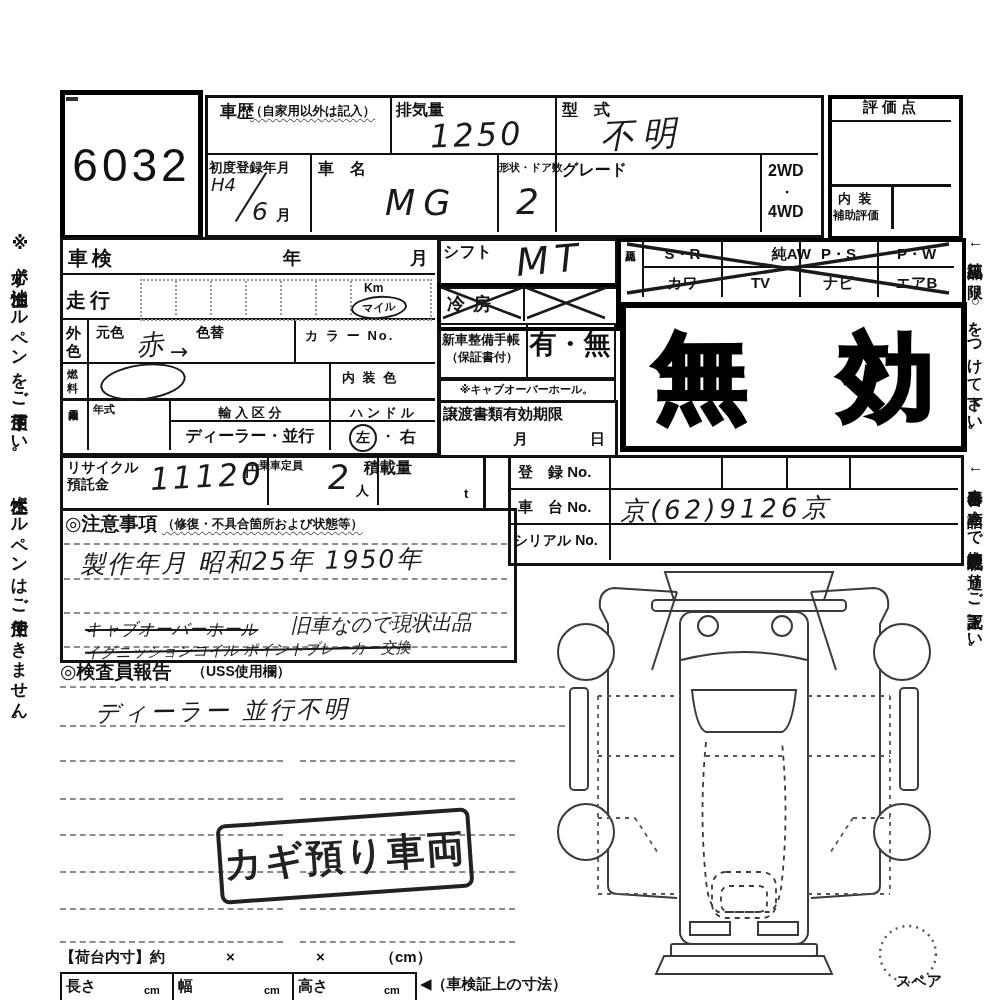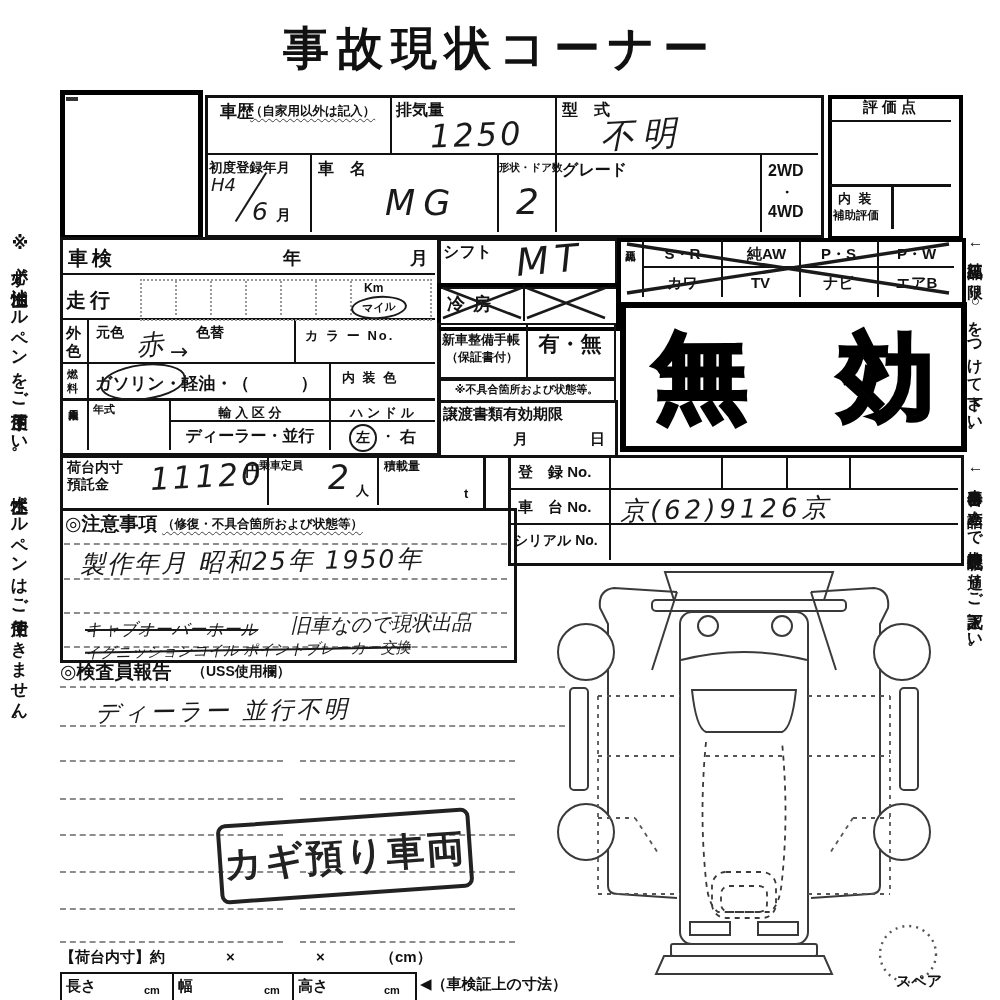--- a/index.html
+++ b/index.html
@@ -16,24 +16,24 @@
 .wavy{text-decoration:underline wavy #444 1px;text-underline-offset:3px}
 .hl{background:#111}
 .vl{background:#111}
 .ctr{display:flex;align-items:center;justify-content:center}
 </style>
 </head>
 <body>
 
 <div class="sheet">
 
-  <div class="abs lbl" style="left:0;top:18px;width:1000px;text-align:center;font-size:46px;letter-spacing:8px">事故現状コーナー</div>
 
   <div class="abs" style="left:60px;top:90px;width:133px;height:140px;border:5px solid #000"></div>
   <div class="abs" style="left:66px;top:97px;width:12px;height:4px;background:#333"></div>
+  <div class="abs ctr" style="left:60px;top:90px;width:143px;height:150px;font-size:46px;letter-spacing:4px">6032</div>
 
   <div class="abs" style="left:205px;top:95px;width:613px;height:137px;border:3px solid #111"></div>
   <div class="abs hl" style="left:205px;top:153px;width:613px;height:2px"></div>
   <div class="abs vl" style="left:390px;top:95px;width:2px;height:60px"></div>
   <div class="abs vl" style="left:555px;top:95px;width:2px;height:60px"></div>
   <div class="abs vl" style="left:310px;top:155px;width:2px;height:77px"></div>
   <div class="abs vl" style="left:497px;top:155px;width:2px;height:77px"></div>
   <div class="abs vl" style="left:555px;top:155px;width:2px;height:77px"></div>
   <div class="abs vl" style="left:760px;top:155px;width:2px;height:77px"></div>
 
@@ -101,23 +101,20 @@
   <span class="abs lbl" style="left:66px;top:324px;font-size:15px">外</span>
   <span class="abs lbl" style="left:66px;top:342px;font-size:15px">色</span>
   <span class="abs lbl" style="left:96px;top:324px;font-size:14px">元色</span>
   <span class="abs lbl" style="left:196px;top:324px;font-size:14px">色替</span>
   <span class="abs hw" style="left:136px;top:327px;font-size:27px;transform:rotate(-6deg)">赤</span>
   <span class="abs hw" style="left:170px;top:339px;font-size:22px">→</span>
   <span class="abs lbl" style="left:305px;top:327px;font-size:13px;letter-spacing:2px">カ ラ ー No.</span>
 
   <span class="abs lbl" style="left:67px;top:367px;font-size:11px">燃</span>
   <span class="abs lbl" style="left:67px;top:381px;font-size:11px">料</span>
-  <span class="abs lbl" style="left:95px;top:372px;font-size:17px">
-    <span>ガ</span><span>ソリン</span><span>・軽油・（　　　）</span>
-  </span>
   <div class="abs" style="left:100px;top:364px;width:82px;height:32px;border:2.5px solid #1a1a1a;border-radius:50%;transform:rotate(-7deg)"></div>
   <span class="abs lbl" style="left:342px;top:369px;font-size:13px;letter-spacing:2px">内 装 色</span>
 
   <div class="abs vtext lbl" style="left:66px;top:402px;height:46px;font-size:10px">輸入車用</div>
   <span class="abs lbl" style="left:93px;top:402px;font-size:11px">年式</span>
   <span class="abs lbl" style="left:170px;top:404px;width:160px;text-align:center;font-size:13px">輸 入 区 分</span>
   <span class="abs lbl" style="left:170px;top:426px;width:160px;text-align:center;font-size:16px">ディーラー・並行</span>
   <span class="abs lbl" style="left:331px;top:404px;width:102px;text-align:center;font-size:13px">ハ ン ド ル</span>
   <div class="abs circ" style="left:349px;top:424px;width:24px;height:24px">
     <span class="lbl" style="font-size:14px">左</span>
@@ -135,68 +132,68 @@
   <svg class="abs" style="left:437px;top:283px" width="175" height="40" viewBox="0 0 175 40">
     <g stroke="#1a1a1a" stroke-width="2.6" fill="none">
       <path d="M6,5 L84,35 M84,5 L6,35 M90,5 L168,35 M168,5 L90,35"></path>
     </g>
   </svg>
 
   <div class="abs" style="left:437px;top:323px;width:175px;height:54px;border:2px solid #111"></div>
   <div class="abs vl" style="left:526px;top:323px;width:2px;height:54px"></div>
   <span class="abs lbl" style="left:442px;top:331px;font-size:13px">新車整備手帳</span>
   <span class="abs lbl" style="left:446px;top:349px;font-size:12px">（保証書付）</span>
-  <span class="abs lbl ctr" style="left:528px;top:323px;width:84px;height:42px;font-size:21px;justify-content:center">有・無</span>
+  <span class="abs lbl ctr" style="left:528px;top:323px;width:84px;height:42px;font-size:27px;justify-content:center">有・無</span>
 
   <div class="abs ctr" style="left:437px;top:377px;width:175px;height:21px;border:2px solid #111">
-    <span class="lbl" style="font-size:11px">※不具合箇所および状態等。</span>
+    <span class="lbl" style="font-size:11px">※キャブオーバーホール。</span>
   </div>
 
   <div class="abs" style="left:437px;top:400px;width:175px;height:52px;border:3px solid #111"></div>
   <span class="abs lbl" style="left:443px;top:405px;font-size:15px">譲渡書類有効期限</span>
   <span class="abs lbl" style="left:513px;top:430px;font-size:15px">月</span>
   <span class="abs lbl" style="left:590px;top:430px;font-size:15px">日</span>
 
   <div class="abs" style="left:617px;top:238px;width:341px;height:61px;border:4px solid #000"></div>
   <div class="abs vl" style="left:642px;top:240px;width:2px;height:57px"></div>
   <div class="abs hl" style="left:644px;top:266px;width:310px;height:2px"></div>
   <div class="abs vl" style="left:721px;top:240px;width:2px;height:57px"></div>
   <div class="abs vl" style="left:799px;top:240px;width:2px;height:57px"></div>
   <div class="abs vl" style="left:877px;top:240px;width:2px;height:57px"></div>
   <div class="abs vtext lbl" style="left:623px;top:243px;height:54px;font-size:10px">純正品</div>
   <span class="abs lbl" style="left:644px;top:245px;width:77px;text-align:center;font-size:15px;font-weight:600">S・R</span>
-  <span class="abs lbl" style="left:722px;top:245px;width:89px;text-align:center;font-size:15px;font-weight:600">純AW</span>
+  <span class="abs lbl" style="left:722px;top:245px;width:89px;text-align:right;font-size:15px;font-weight:600">純AW</span>
   <span class="abs lbl" style="left:800px;top:245px;width:77px;text-align:center;font-size:15px;font-weight:600">P・S</span>
   <span class="abs lbl" style="left:878px;top:245px;width:77px;text-align:center;font-size:15px;font-weight:600">P・W</span>
   <span class="abs lbl" style="left:644px;top:274px;width:77px;text-align:center;font-size:15px;font-weight:600">カワ</span>
   <span class="abs lbl" style="left:722px;top:274px;width:77px;text-align:center;font-size:15px;font-weight:600">TV</span>
   <span class="abs lbl" style="left:800px;top:274px;width:77px;text-align:center;font-size:15px;font-weight:600">ナビ</span>
   <span class="abs lbl" style="left:878px;top:274px;width:77px;text-align:center;font-size:15px;font-weight:700">エアB</span>
   <svg class="abs" style="left:617px;top:238px" width="341" height="61" viewBox="0 0 341 61">
     <g stroke="#1a1a1a" stroke-width="3.4" fill="none">
       <path d="M10,6 L332,55 M332,6 L10,55"></path>
     </g>
   </svg>
 
   <div class="abs" style="left:620px;top:302px;width:335px;height:138px;border:6px solid #000;display:flex;align-items:center;justify-content:center;gap:92px">
     <span style="font-size:94px;font-weight:900;line-height:1;-webkit-text-stroke:4px #000">無</span>
     <span style="font-size:94px;font-weight:900;line-height:1;-webkit-text-stroke:4px #000">効</span>
   </div>
 
   <div class="abs" style="left:60px;top:455px;width:420px;height:50px;border:3px solid #111"></div>
   <div class="abs vl" style="left:267px;top:455px;width:2px;height:50px"></div>
   <div class="abs vl" style="left:377px;top:455px;width:2px;height:50px"></div>
-  <span class="abs lbl" style="left:67px;top:459px;font-size:14px">荷台内寸</span>
+  <span class="abs lbl" style="left:67px;top:459px;font-size:14px">リサイクル</span>
   <span class="abs lbl" style="left:67px;top:476px;font-size:14px">預託金</span>
   <span class="abs hw" style="left:150px;top:458px;font-size:31px;letter-spacing:3px;transform:rotate(-3deg)">11120</span>
   <span class="abs lbl" style="left:245px;top:462px;font-size:15px">円</span>
   <span class="abs lbl" style="left:259px;top:458px;font-size:11px">乗車定員</span>
   <span class="abs hw" style="left:328px;top:458px;font-size:33px">2</span>
   <span class="abs lbl" style="left:356px;top:482px;font-size:13px">人</span>
-  <span class="abs lbl" style="left:384px;top:458px;font-size:12px">積載量</span>
+  <span class="abs lbl" style="left:364px;top:458px;font-size:16px">積載量</span>
   <span class="abs lbl" style="left:464px;top:486px;font-size:13px">t</span>
 
   <div class="abs" style="left:508px;top:455px;width:450px;height:105px;border:3px solid #111"></div>
   <div class="abs hl" style="left:508px;top:488px;width:450px;height:2px"></div>
   <div class="abs hl" style="left:508px;top:523px;width:450px;height:2px"></div>
   <div class="abs vl" style="left:609px;top:455px;width:2px;height:105px"></div>
   <div class="abs vl" style="left:721px;top:455px;width:2px;height:33px"></div>
   <div class="abs vl" style="left:786px;top:455px;width:2px;height:33px"></div>
   <div class="abs vl" style="left:849px;top:455px;width:2px;height:33px"></div>
   <span class="abs lbl" style="left:518px;top:463px;font-size:15px">登　録 No.</span>

